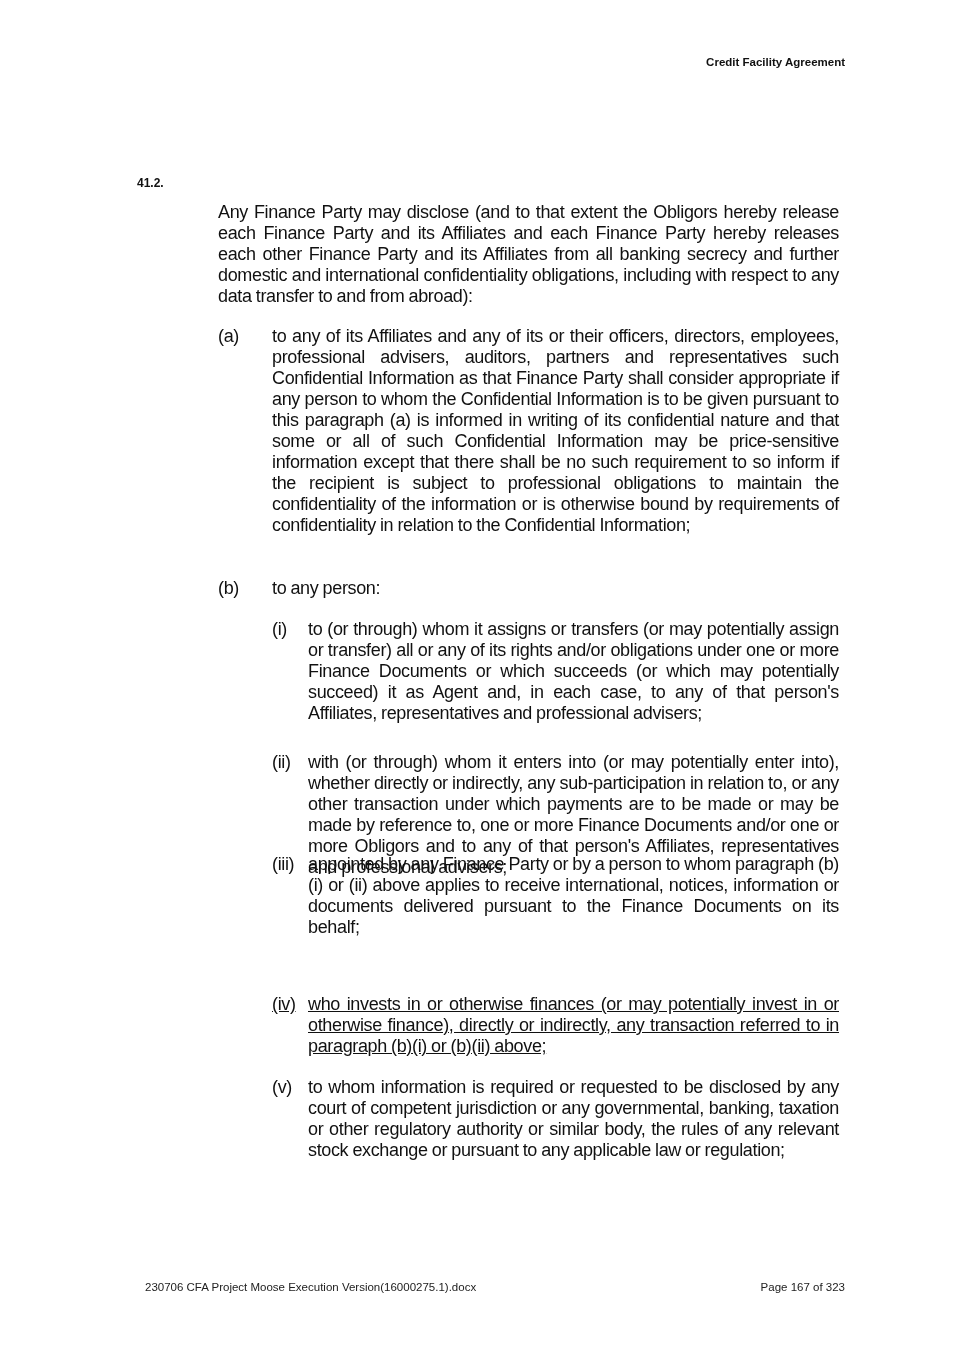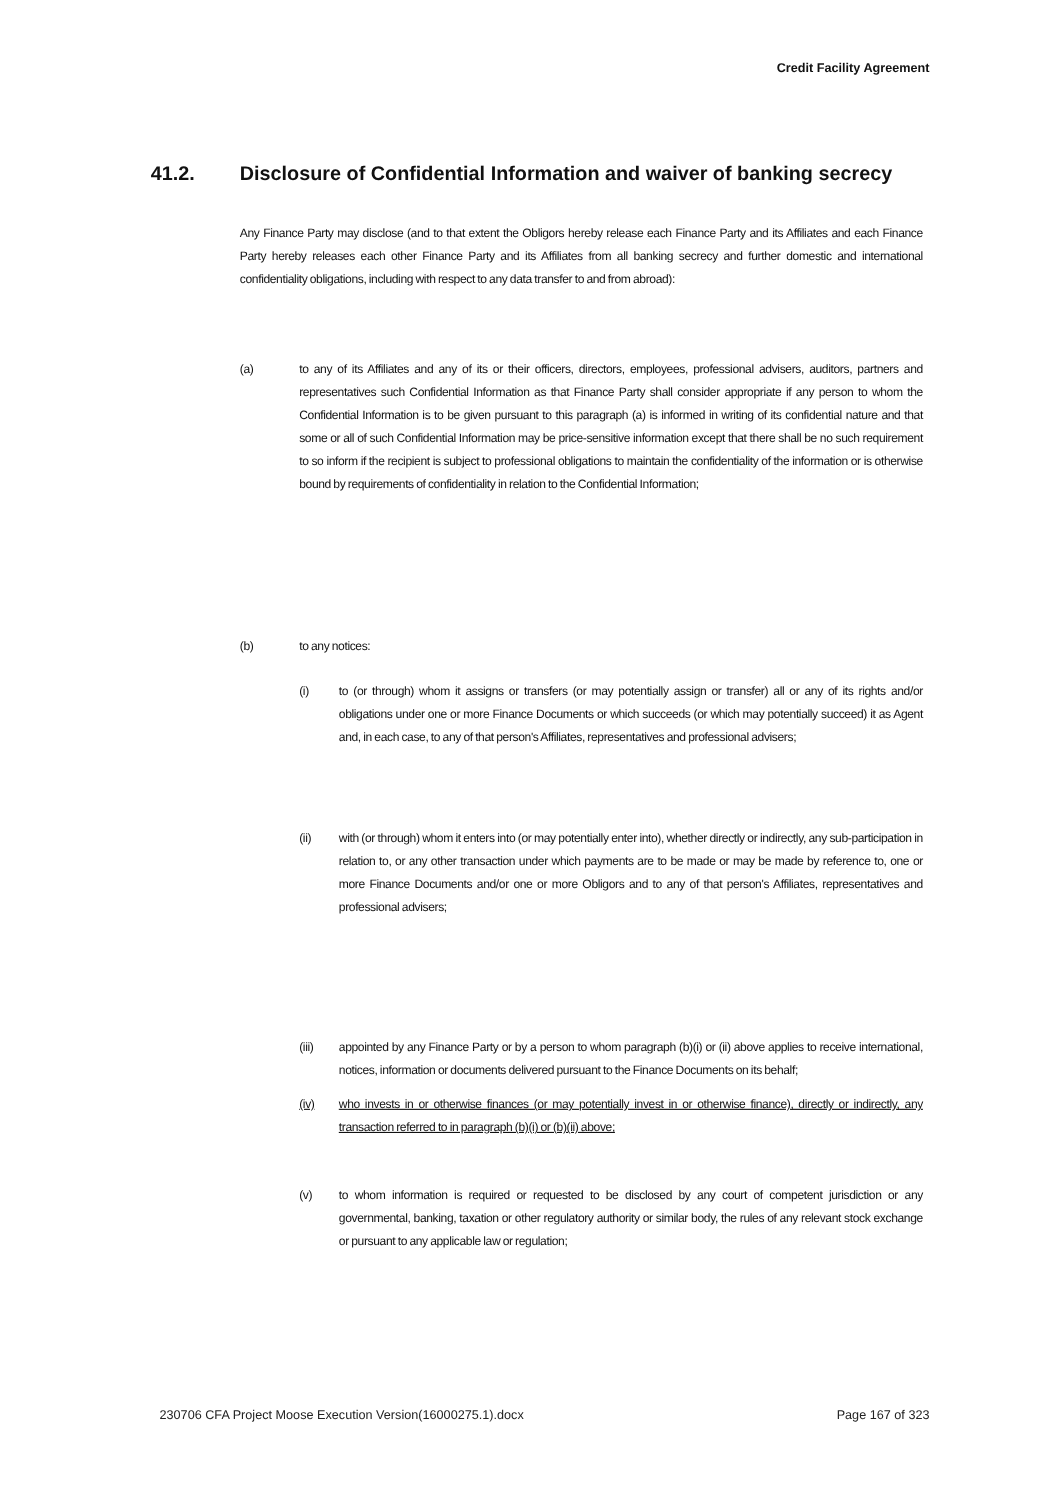--- a/index.html
+++ b/index.html
@@ -5,72 +5,71 @@
   html, body { margin: 0; padding: 0; background: #ffffff; }
   body {
     width: 965px; height: 1365px; position: relative; overflow: hidden;
     font-family: "Liberation Sans", sans-serif; color: #111111;
   }
   .header-title {
     position: absolute; top: 56px; right: 120px;
     font-size: 11.5px; font-weight: bold; letter-spacing: 0; margin-left: 16px;
   }
   .section-heading {
-    position: absolute; top: 148px; left: 137px; width: 720px;
-    font-size: 18px; font-weight: bold; display: flex;
+    position: absolute; top: 176px; left: 137px; width: 720px;
+    font-size: 12px; font-weight: bold; display: flex;
   }
   .section-number { width: 81px; }
   .body-text {
-    font-size: 11px; line-height: 21px; text-align: justify;
+    font-size: 18px; line-height: 21px; text-align: justify;
     letter-spacing: -0.35px; word-spacing: -0.5px;
   }
   .intro {
     position: absolute; top: 202px; left: 218px; width: 621px;
   }
   .item {
     position: absolute; display: flex;
   }
   .item .marker { flex: 0 0 auto; }
   .item .text { flex: 1 1 auto; }
   .item-a { top: 326px; left: 218px; width: 621px; }
   .item-a .marker, .item-b .marker { width: 54px; }
   .item-b { top: 578px; left: 218px; width: 621px; }
   .sub { left: 272px; width: 567px; }
   .sub .marker { width: 36px; }
   .sub-i { top: 619px; }
   .sub-ii { top: 752px; }
-  .sub-iii { top: 942px; }
+  .sub-iii { top: 854px; }
   .sub-iv { top: 994px; text-decoration: underline; }
   .sub-v { top: 1077px; }
   .footer {
     position: absolute; top: 1281px; left: 145px; width: 700px;
     display: flex; justify-content: space-between;
     font-size: 11.5px; color: #222222;
   }
 </style>
 </head>
 <body>
 
 <div class="header-title">Credit Facility Agreement</div>
 
 <div class="section-heading">
   <span class="section-number">41.2.</span>
-  <span class="section-title">Disclosure of Confidential Information and waiver of banking secrecy</span>
 </div>
 
 <div class="intro body-text">Any Finance Party may disclose (and to that extent the Obligors hereby release each Finance Party and its Affiliates and each Finance Party hereby releases each other Finance Party and its Affiliates from all banking secrecy and further domestic and international confidentiality obligations, including with respect to any data transfer to and from abroad):</div>
 
 <div class="item item-a body-text">
   <span class="marker">(a)</span>
   <span class="text">to any of its Affiliates and any of its or their officers, directors, employees, professional advisers, auditors, partners and representatives such Confidential Information as that Finance Party shall consider appropriate if any person to whom the Confidential Information is to be given pursuant to this paragraph (a) is informed in writing of its confidential nature and that some or all of such Confidential Information may be price-sensitive information except that there shall be no such requirement to so inform if the recipient is subject to professional obligations to maintain the confidentiality of the information or is otherwise bound by requirements of confidentiality in relation to the Confidential Information;</span>
 </div>
 
 <div class="item item-b body-text">
   <span class="marker">(b)</span>
-  <span class="text">to any notices:</span>
+  <span class="text">to any person:</span>
 </div>
 
 <div class="item sub sub-i body-text">
   <span class="marker">(i)</span>
   <span class="text">to (or through) whom it assigns or transfers (or may potentially assign or transfer) all or any of its rights and/or obligations under one or more Finance Documents or which succeeds (or which may potentially succeed) it as Agent and, in each case, to any of that person's Affiliates, representatives and professional advisers;</span>
 </div>
 
 <div class="item sub sub-ii body-text">
   <span class="marker">(ii)</span>
   <span class="text">with (or through) whom it enters into (or may potentially enter into), whether directly or indirectly, any sub-participation in relation to, or any other transaction under which payments are to be made or may be made by reference to, one or more Finance Documents and/or one or more Obligors and to any of that person's Affiliates, representatives and professional advisers;</span>

